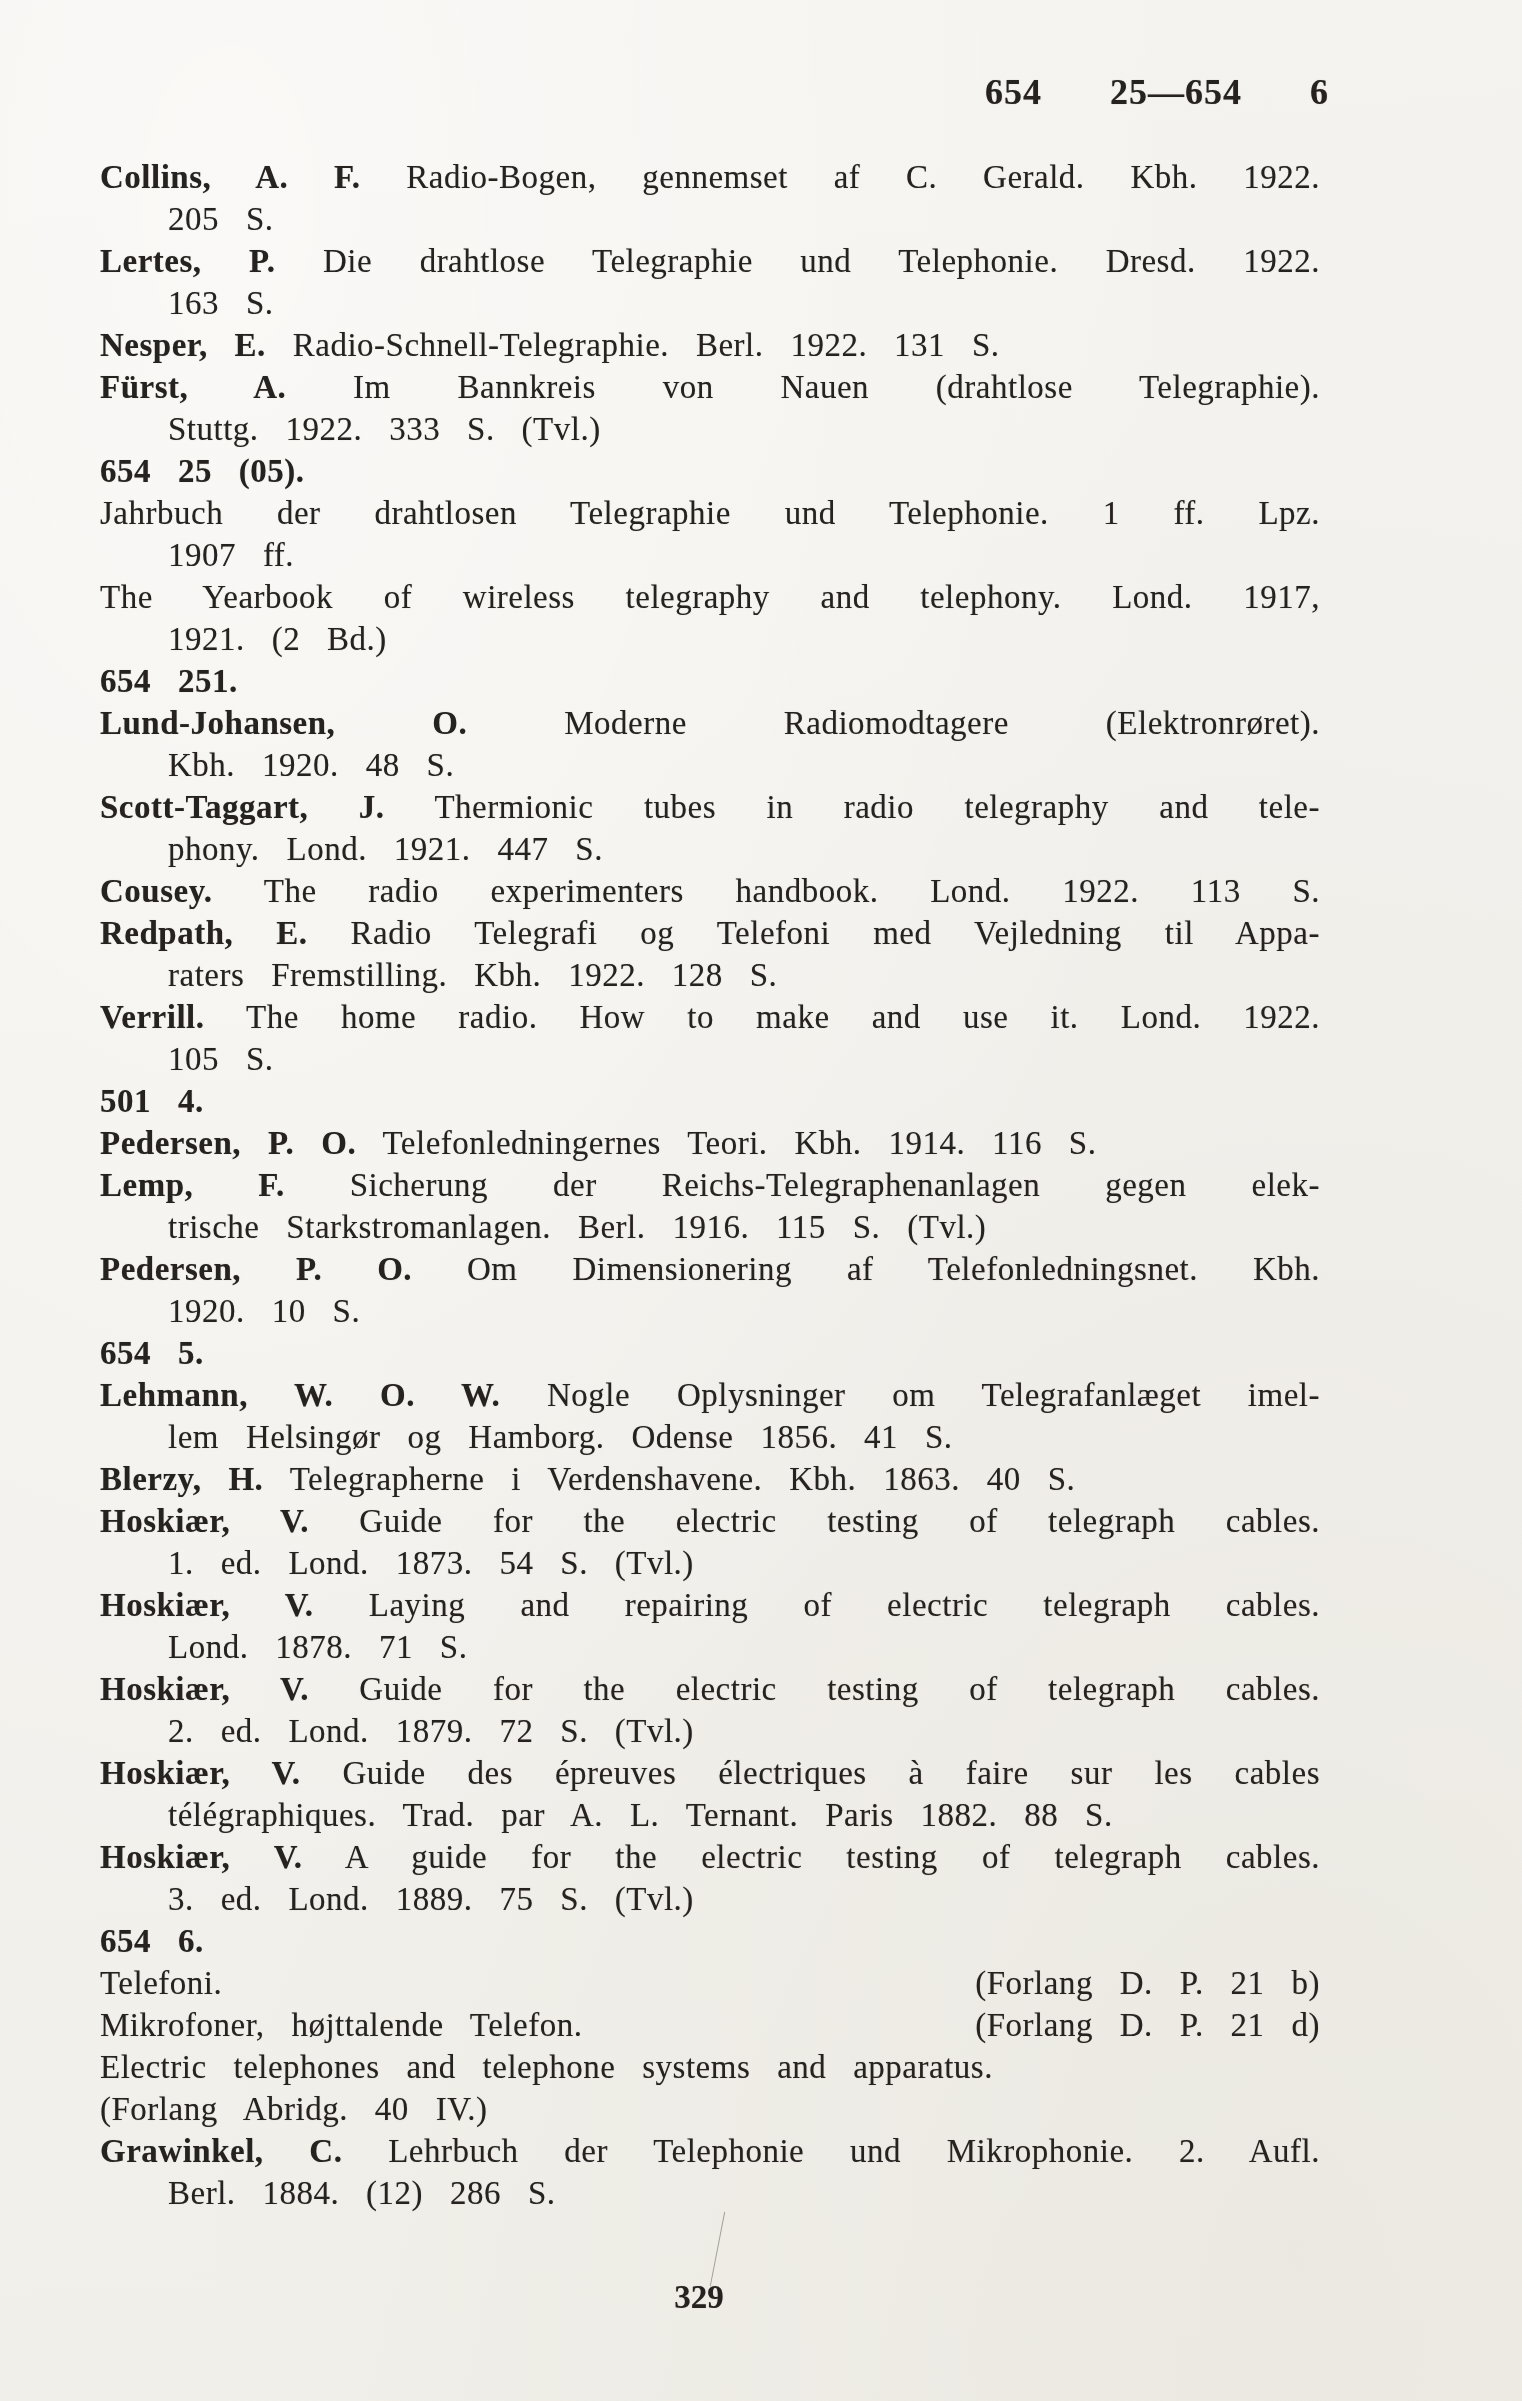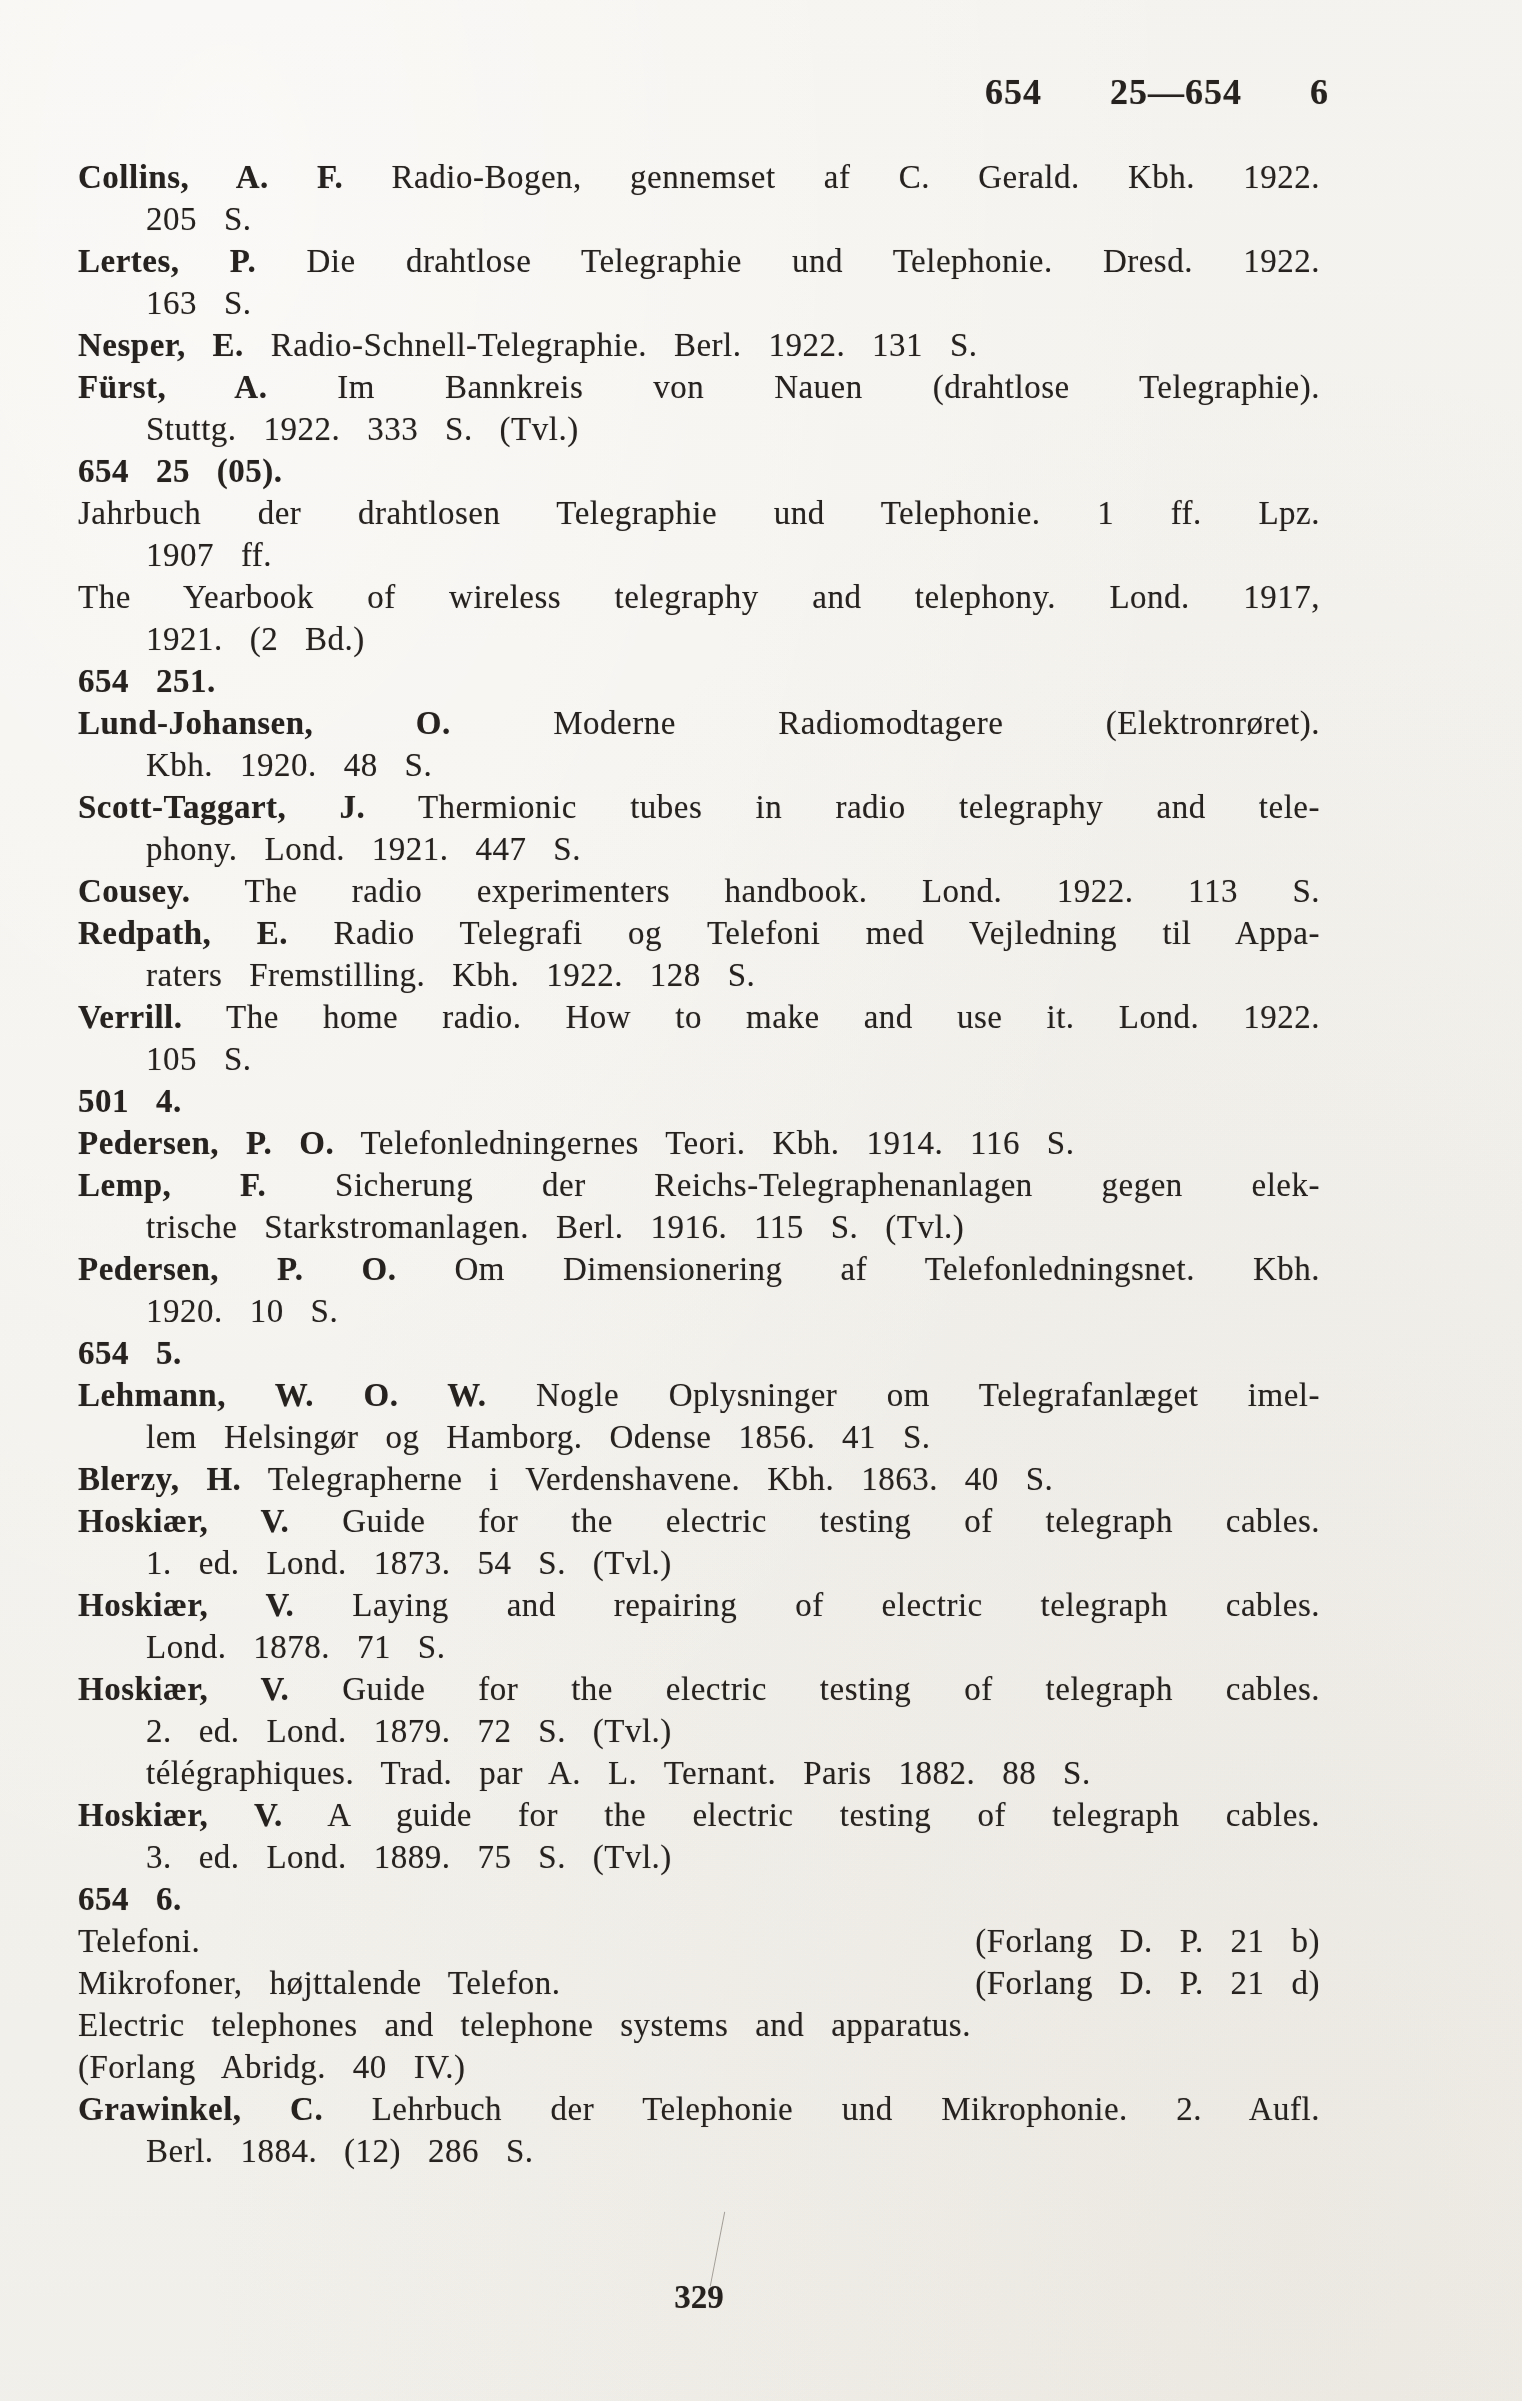--- a/index.html
+++ b/index.html
@@ -33,21 +33,21 @@
     position: absolute;
     left: 78px;
     top: 156px;
     width: 1242px;
     font-size: 33px;
     line-height: 42px;
     letter-spacing: 0.5px;
     word-spacing: 0.55em;
     text-shadow: 0 0 1px rgba(40,35,30,0.3);
   }
-  .ln { height: 42px; overflow: hidden; }
+  .ln { height: 42px; overflow: hidden; margin-left: 22px; }
   .j { text-align: justify; text-align-last: justify; }
   .ind { padding-left: 68px; }
   .r { }
   .sec { display: flex; justify-content: space-between; font-weight: bold; flex-direction: column; }
   .kv { display: flex; justify-content: space-between; }
   .b { font-weight: bold; }
   .folio {
     position: absolute;
     top: 2276px;
     left: 78px;
@@ -120,20 +120,21 @@
       </div>
     <div class="ln j"><span class="b">Lehmann, W. O. W.</span><span> Nogle Oplysninger om Telegrafanlæget imel-</span></div>
     <div class="ln ind"><span>lem Helsingør og Hamborg. Odense 1856. 41 S.</span></div>
     <div class="ln"><span class="b">Blerzy, H.</span><span> Telegrapherne i Verdenshavene. Kbh. 1863. 40 S.</span></div>
     <div class="ln j"><span class="b">Hoskiær, V.</span><span> Guide for the electric testing of telegraph cables.</span></div>
     <div class="ln ind"><span>1. ed. Lond. 1873. 54 S. (Tvl.)</span></div>
     <div class="ln j"><span class="b">Hoskiær, V.</span><span> Laying and repairing of electric telegraph cables.</span></div>
     <div class="ln ind"><span>Lond. 1878. 71 S.</span></div>
     <div class="ln j"><span class="b">Hoskiær, V.</span><span> Guide for the electric testing of telegraph cables.</span></div>
     <div class="ln ind"><span>2. ed. Lond. 1879. 72 S. (Tvl.)</span></div>
+    <div class="ln j"><span class="b">Hoskiær, V.</span><span> Guide des épreuves électriques à faire sur les cables</span></div>
     <div class="ln ind"><span>télégraphiques. Trad. par A. L. Ternant. Paris 1882. 88 S.</span></div>
     <div class="ln j"><span class="b">Hoskiær, V.</span><span> A guide for the electric testing of telegraph cables.</span></div>
     <div class="ln ind"><span>3. ed. Lond. 1889. 75 S. (Tvl.)</span></div>
     <div class="ln sec">
         <span>654 6.</span>
         <span>Telefoni.</span>
       </div>
     <div class="ln kv">
         <span>Telefoni.</span>
         <span>(Forlang D. P. 21 b)</span>

